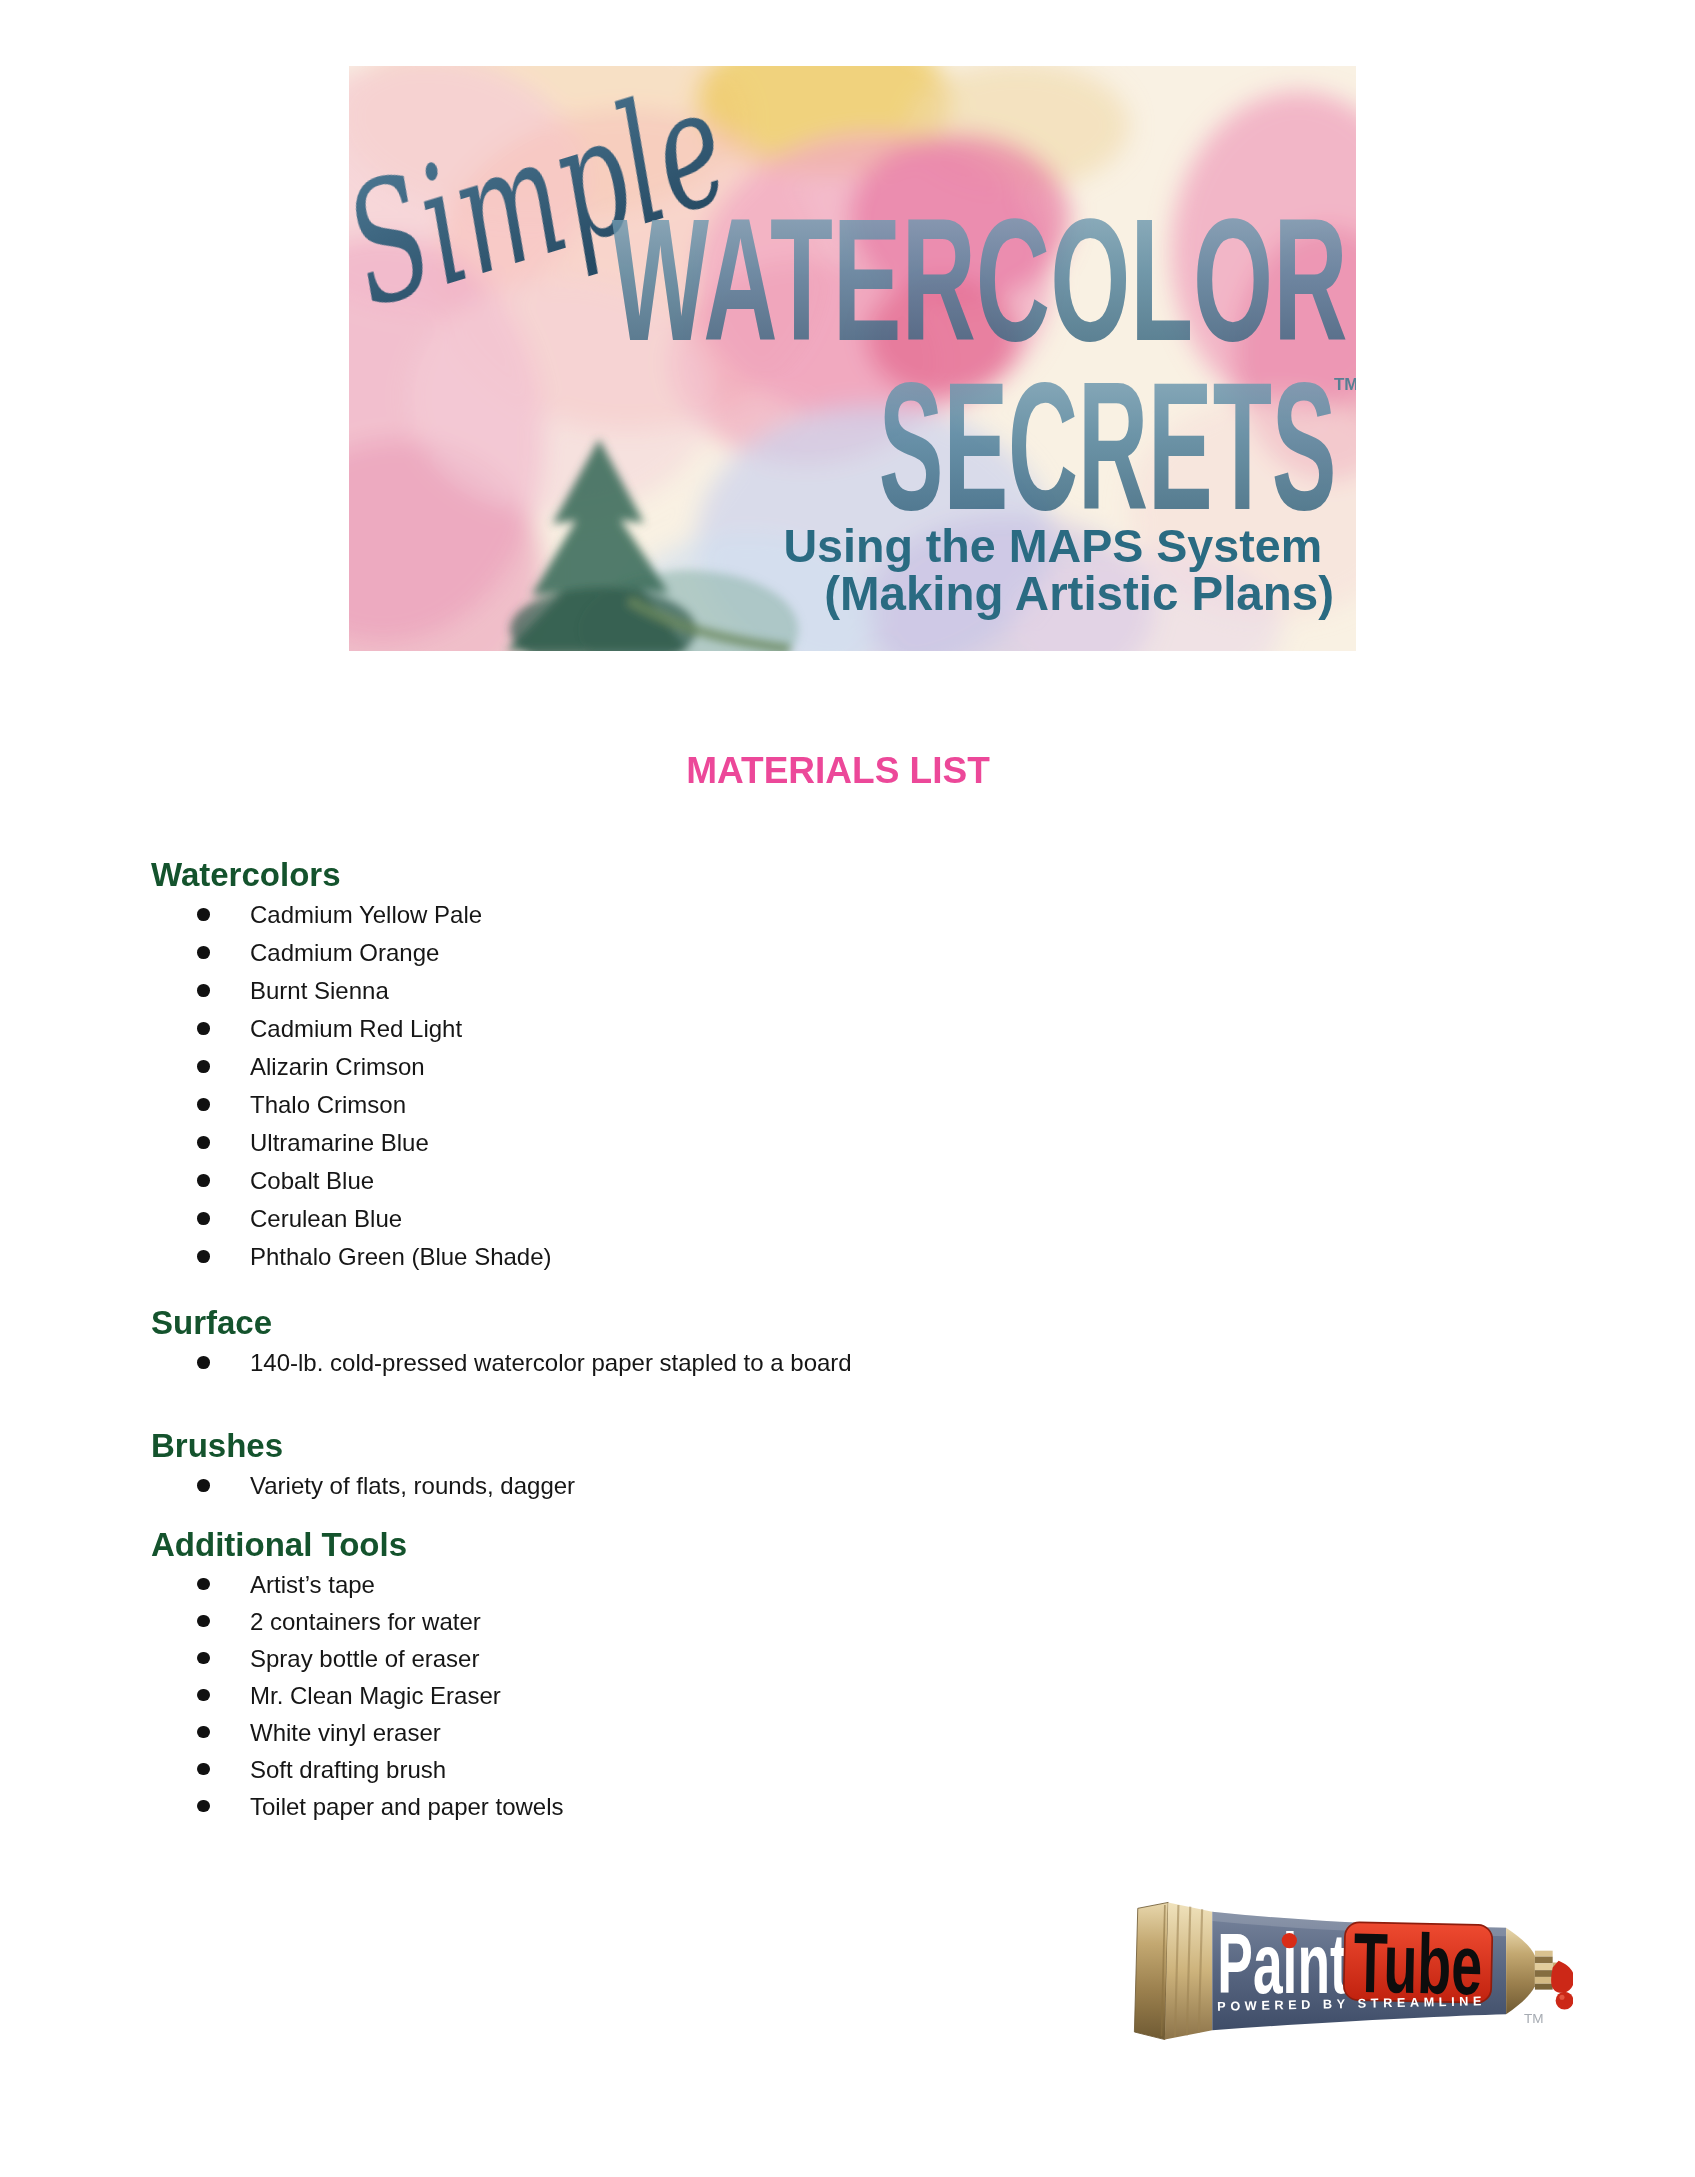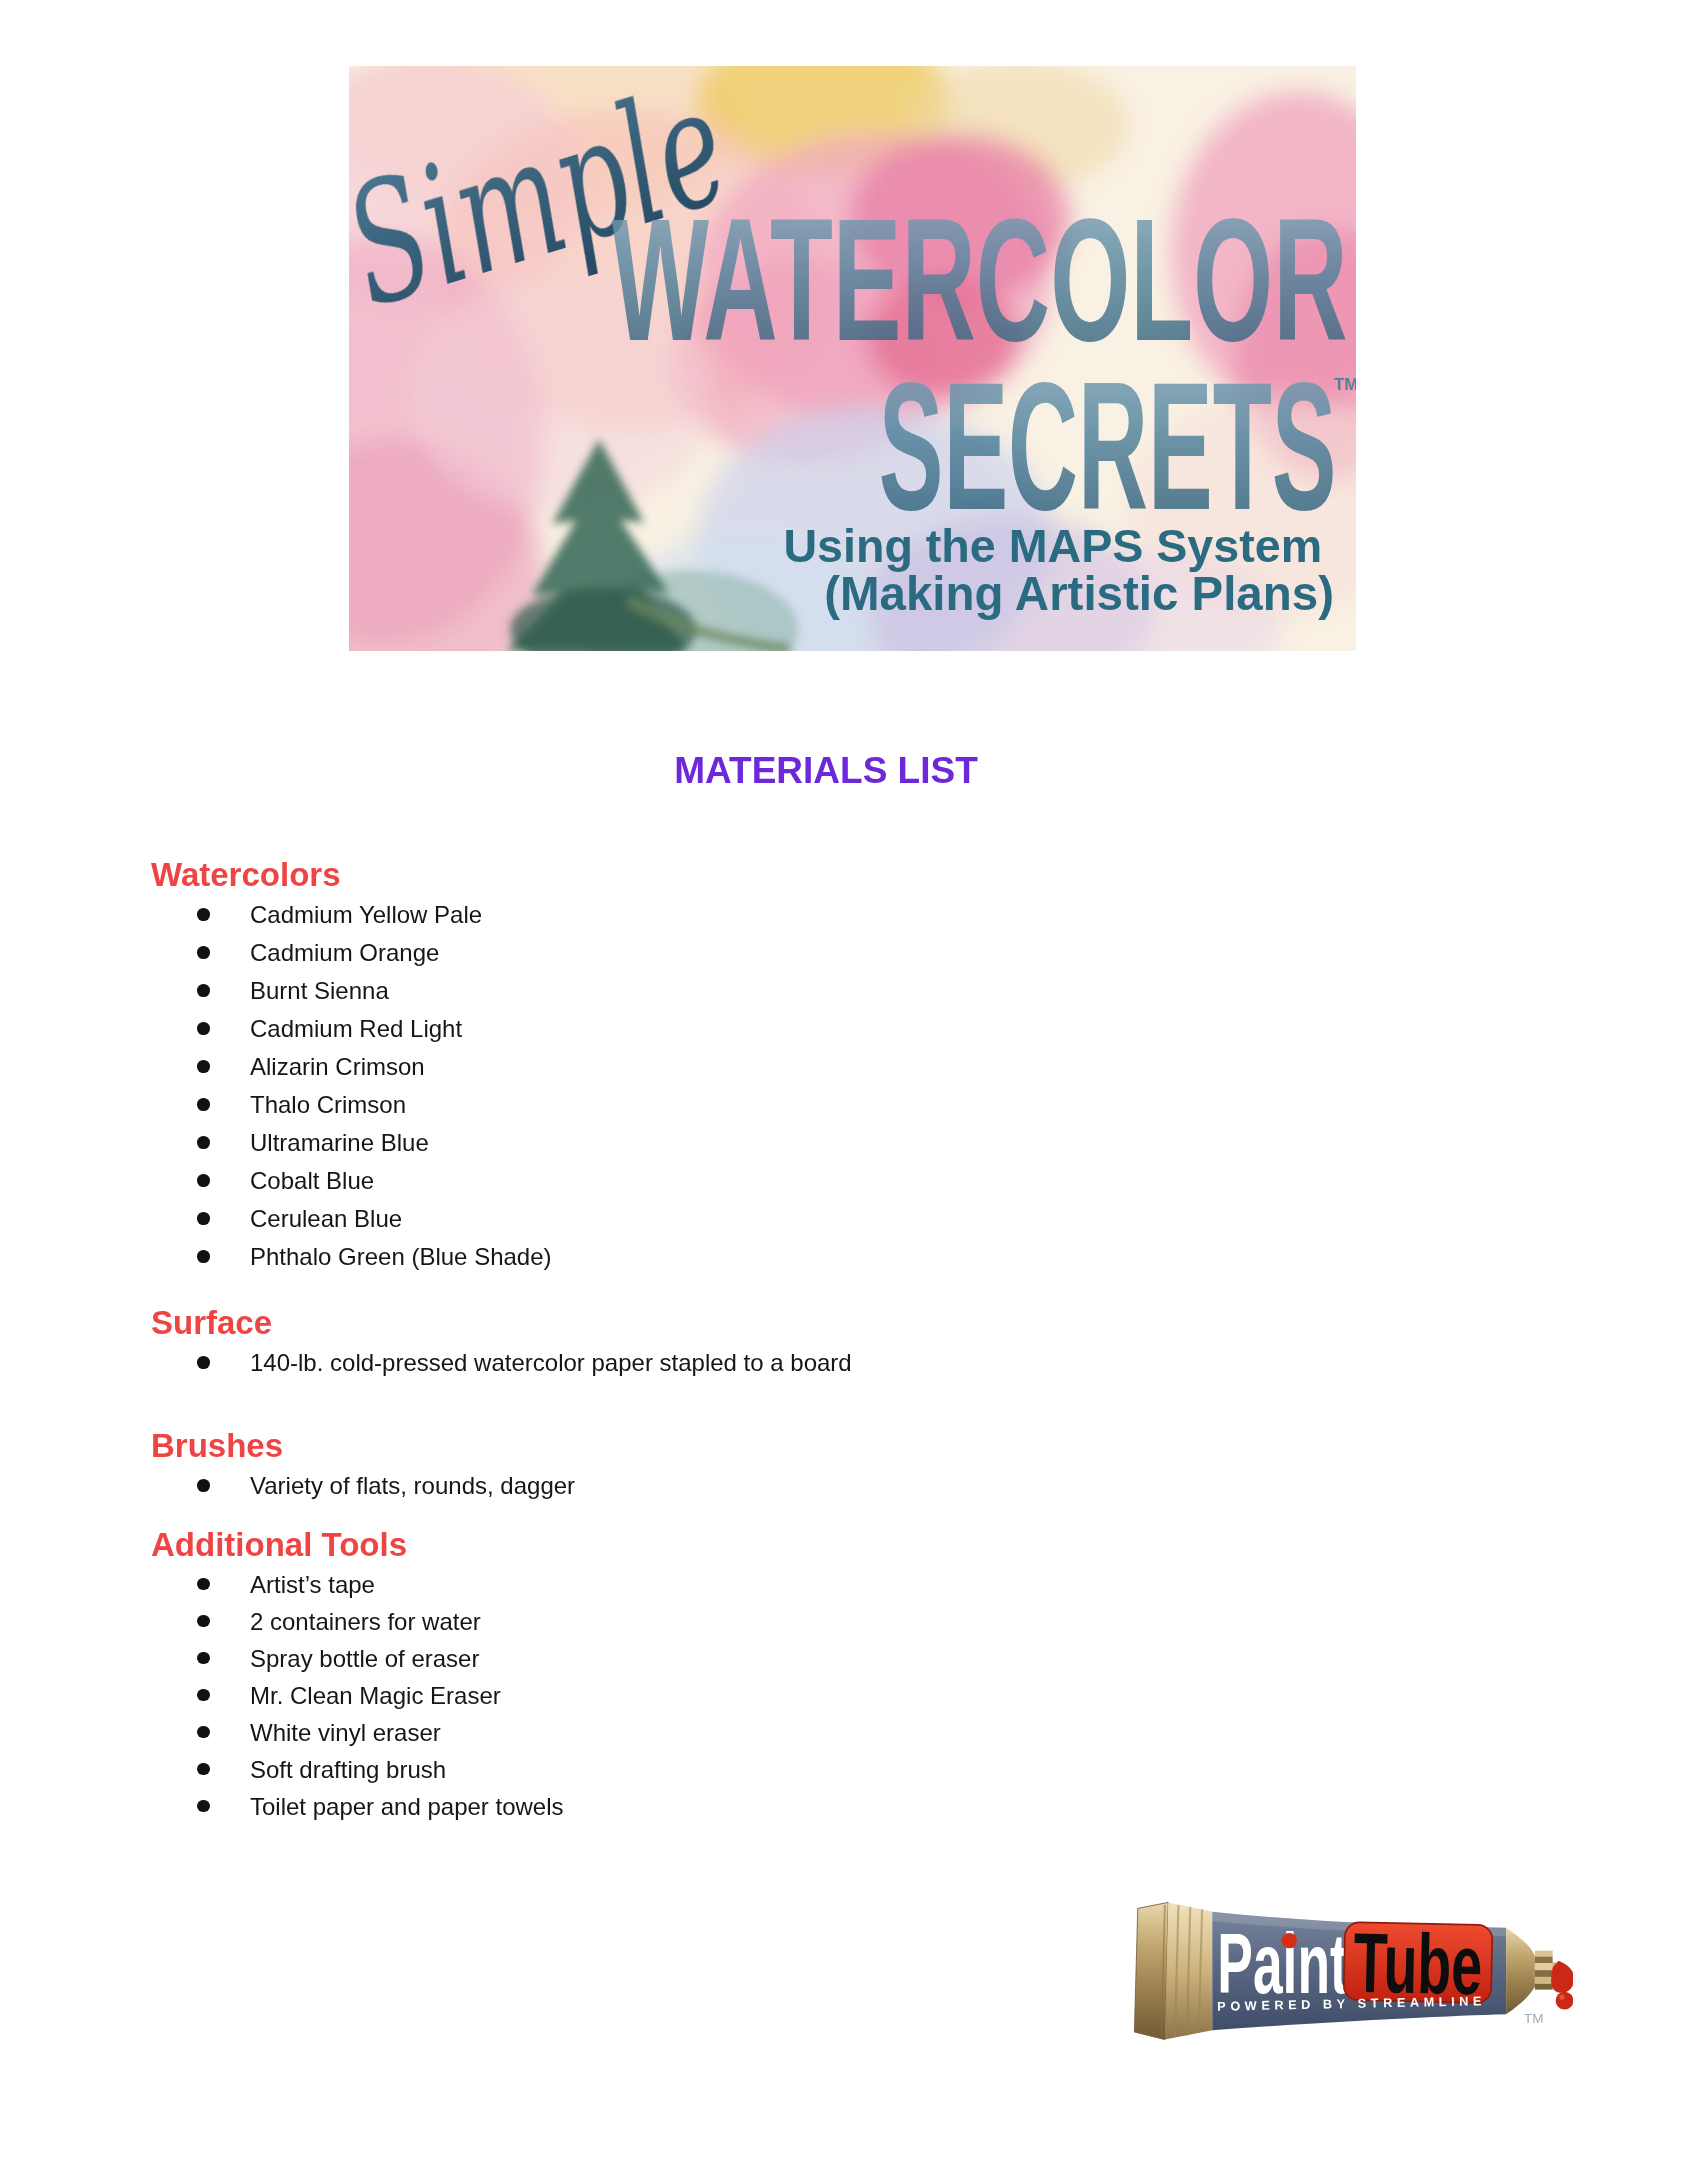--- a/index.html
+++ b/index.html
@@ -1,27 +1,27 @@
 <!DOCTYPE html>
 <html style="font-size:13.6px"><head>
 <meta charset="utf-8">
 <style>
   html,body{margin:0;padding:0;background:#ffffff;}
   .page{position:relative;width:1695px;height:2177px;background:#ffffff;overflow:hidden;
         font-family:"Liberation Sans",sans-serif;color:#111;}
   #banner{position:absolute;left:349px;top:66px;width:1007px;height:585px;}
-  #page-title{position:absolute;left:4px;top:749px;width:1644px;margin:0;text-align:center;
-        font-size:37px;line-height:44px;font-weight:bold;color:#6d28d9;}
+  #page-title{position:absolute;left:16px;top:749px;width:1644px;margin:0;text-align:center;
+        font-size:37px;line-height:44px;font-weight:bold;color:#ec4899;}
   #sections{position:absolute;left:151px;top:0;width:1390px;}
   #sections section{position:absolute;left:0;width:1390px;}
   #sections .sec-0{top:856px}
   #sections .sec-1{top:1304px}
   #sections .sec-2{top:1427px}
   #sections .sec-3{top:1526px}
-  #sections h2{margin:0;font-size:33px;line-height:38px;font-weight:bold;color:#ef4444;}
+  #sections h2{margin:0;font-size:33px;line-height:38px;font-weight:bold;color:#14532d;}
   #sections ul{margin:1.7px 0 0 0;padding:0;list-style:none;}
   #sections li{position:relative;padding-left:99px;font-size:24px;line-height:38px;color:#161616;}
   #sections .sec-3 li{line-height:37px;}
   #sections li .dot{position:absolute;left:46px;top:12.7px;width:12.7px;height:12.7px;border-radius:50%;background:#111;}
   #sections .sec-3 li .dot{top:12px;}
   #logo{position:absolute;left:1131px;top:1898px;width:442px;height:146px;}
   svg text{font-family:"Liberation Sans",sans-serif;}
   svg .script{font-family:"DejaVu Serif",serif;font-style:italic;}
 </style>
 </head>

